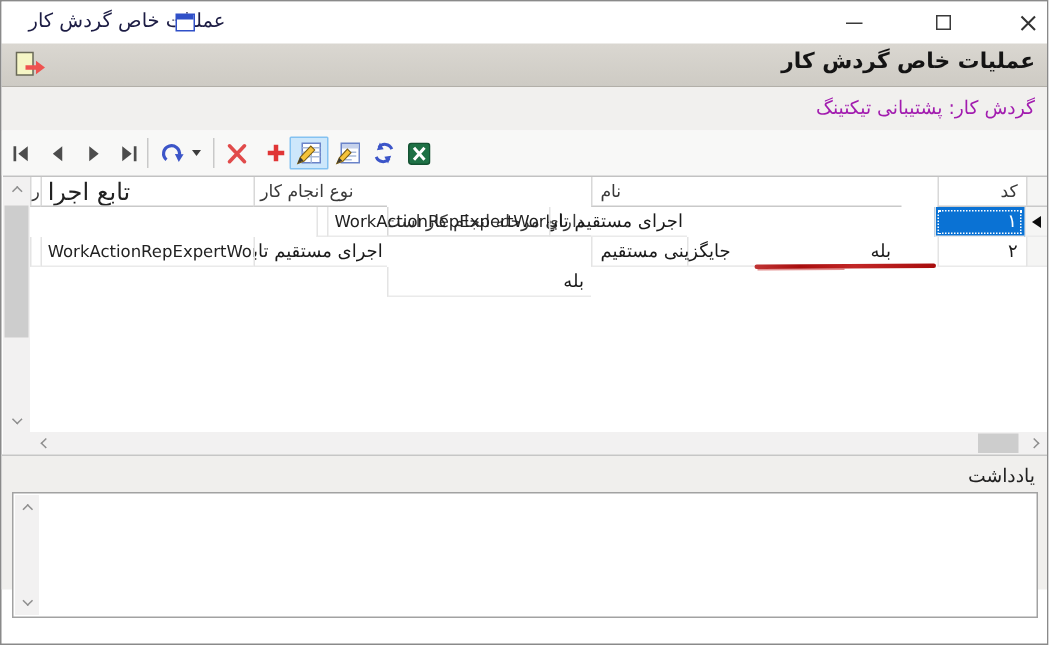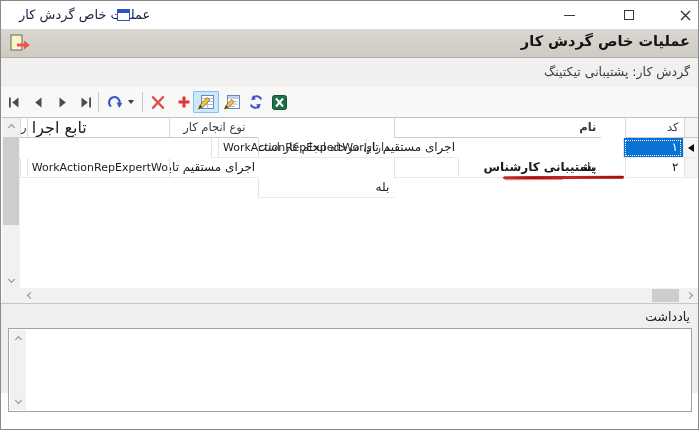--- a/index.html
+++ b/index.html
@@ -18,42 +18,42 @@
   .wc{position:absolute;top:0;width:34px;height:28px;display:flex;align-items:center;justify-content:center;}
   .wc-min{left:551px;} .wc-max{left:611px;} .wc-close{left:667px;}
   .glyph-min{width:11px;height:0;border-top:1.6px solid #3a3a3a;}
   .glyph-max{width:10px;height:10px;border:1.3px solid #3a3a3a;}
   
   .headerbar{position:absolute;top:28px;left:0;width:697px;height:29px;
     background:linear-gradient(#dad7d1,#cecbc4);border-bottom:1px solid #b2afa8;}
   .header-title{position:absolute;right:8px;top:4px;font-size:14.5px;font-weight:bold;color:#141414;direction:rtl;white-space:nowrap;}
   .exit-btn{position:absolute;left:9px;top:5px;width:24px;height:19px;}
   .subbar{position:absolute;top:57px;left:0;width:697px;height:29px;background:#f1f0ee;}
-  .sub-label{position:absolute;right:8px;top:6px;font-size:12.5px;color:#404040;direction:rtl;white-space:nowrap;}
+  .sub-label{position:absolute;right:8px;top:6px;font-size:12.5px;color:#a21caf;direction:rtl;white-space:nowrap;}
   
   .toolbar{position:absolute;top:86px;left:0;width:697px;height:30px;background:#f8f8f7;}
   .tbtn{position:absolute;top:4px;width:23px;height:22px;display:flex;align-items:center;justify-content:center;border:1px solid transparent;}
   .tbtn.sel{background:#cde7fb;border:1px solid #84c2f1;border-radius:1px;}
   .tsep{position:absolute;top:5px;width:1px;height:20px;background:#c9c9c9;}
   .caret-down{width:0;height:0;border-left:3.5px solid transparent;border-right:3.5px solid transparent;border-top:4px solid #3c3c3c;margin-left:4px;}
   
   .grid-topline{position:absolute;top:116px;left:1px;width:697px;height:1px;background:#c2c2c2;}
   .vscroll{position:absolute;top:117px;left:1px;width:18px;height:170px;background:#f2f1f1;}
   .vs-btn{position:absolute;left:0;width:18px;height:15px;display:flex;align-items:center;justify-content:center;}
   .vs-thumb{position:absolute;left:1px;top:19px;width:16px;height:88px;background:#cdcdcd;}
   .gridbody{position:absolute;top:117px;left:19px;width:678px;height:170px;background:#fff;direction:rtl;}
   .grow{display:flex;height:20px;line-height:19px;font-size:12px;color:#1a1a1a;}
   .grow.ghead{color:#3a3a3a;font-size:11.5px;}
   .gcell{height:20px;border-left:1px solid #e4e4e4;border-bottom:1px solid #eaeaea;overflow:hidden;white-space:nowrap;padding:0 5px;}
   .ghead .gcell{border-left:1px solid #d8d8d8;border-bottom:1px solid #c9c9c9;}
   .c-sel{width:15px;padding:0;background:#f5f5f4;display:flex;align-items:center;justify-content:center;}
   .c-code{width:60px;text-align:right;margin-left:24px;}
-  .c-name{width:215px;text-align:right;font-weight:bold;}
+  .c-name{width:215px;text-align:left;}
   .c-stage{width:141px;text-align:right;padding-left:8px;margin-top:20px;}
-  .c-type{width:92px;text-align:center;padding:0 3px;}
+  .c-type{width:92px;text-align:left;padding:0 3px;}
   .c-func{width:148px;direction:ltr;text-align:left;font-size:11px;padding:0 4px;color:#222;}
   .c-cut{width:7px;padding:0;text-align:left;font-size:11.5px;}
   .cell-selected{background:#0a72d4;color:#fff;outline:1px dotted #fff;outline-offset:-3px;}
   .rowmark{width:0;height:0;border-top:4px solid transparent;border-bottom:4px solid transparent;border-right:6px solid #0c0c0c;}
   
   .annotation-line{position:absolute;top:175px;left:502px;width:121px;height:3.4px;border-radius:2px;
     background:linear-gradient(90deg,#c03434 0%,#a80d0d 25%,#c22727 55%,#a80d0d 100%);transform:rotate(-0.3deg);z-index:5;}
   .annotation-line::after{content:"";position:absolute;left:2px;top:2.6px;width:58px;height:1.6px;background:#d04848;opacity:.6;}
   
   .hscroll{position:absolute;top:287px;left:1px;width:697px;height:15px;background:#f2f1f1;}
@@ -216,21 +216,21 @@
       <div class="gcell c-code cell-selected">۱</div>
       <div class="gcell c-stage">بله</div>
       <div class="gcell c-type">اجرای مستقیم تابع</div>
       <div class="gcell c-func">WorkActionRepExpertWorks</div>
       <div class="gcell c-cut"></div>
     </div>
 
     <div class="grow">
       <div class="gcell c-sel"></div>
       <div class="gcell c-code">۲</div>
-      <div class="gcell c-name">پشتیبانی کارشناس</div>
+      <div class="gcell c-name">جایگزینی مستقیم</div>
       <div class="gcell c-stage">بله</div>
       <div class="gcell c-type">اجرای مستقیم تابع</div>
       <div class="gcell c-func">WorkActionRepExpertWorks</div>
       <div class="gcell c-cut"></div>
     </div>
   </div>
 
   <div class="annotation-line"></div>
 
   <div class="hscroll">

